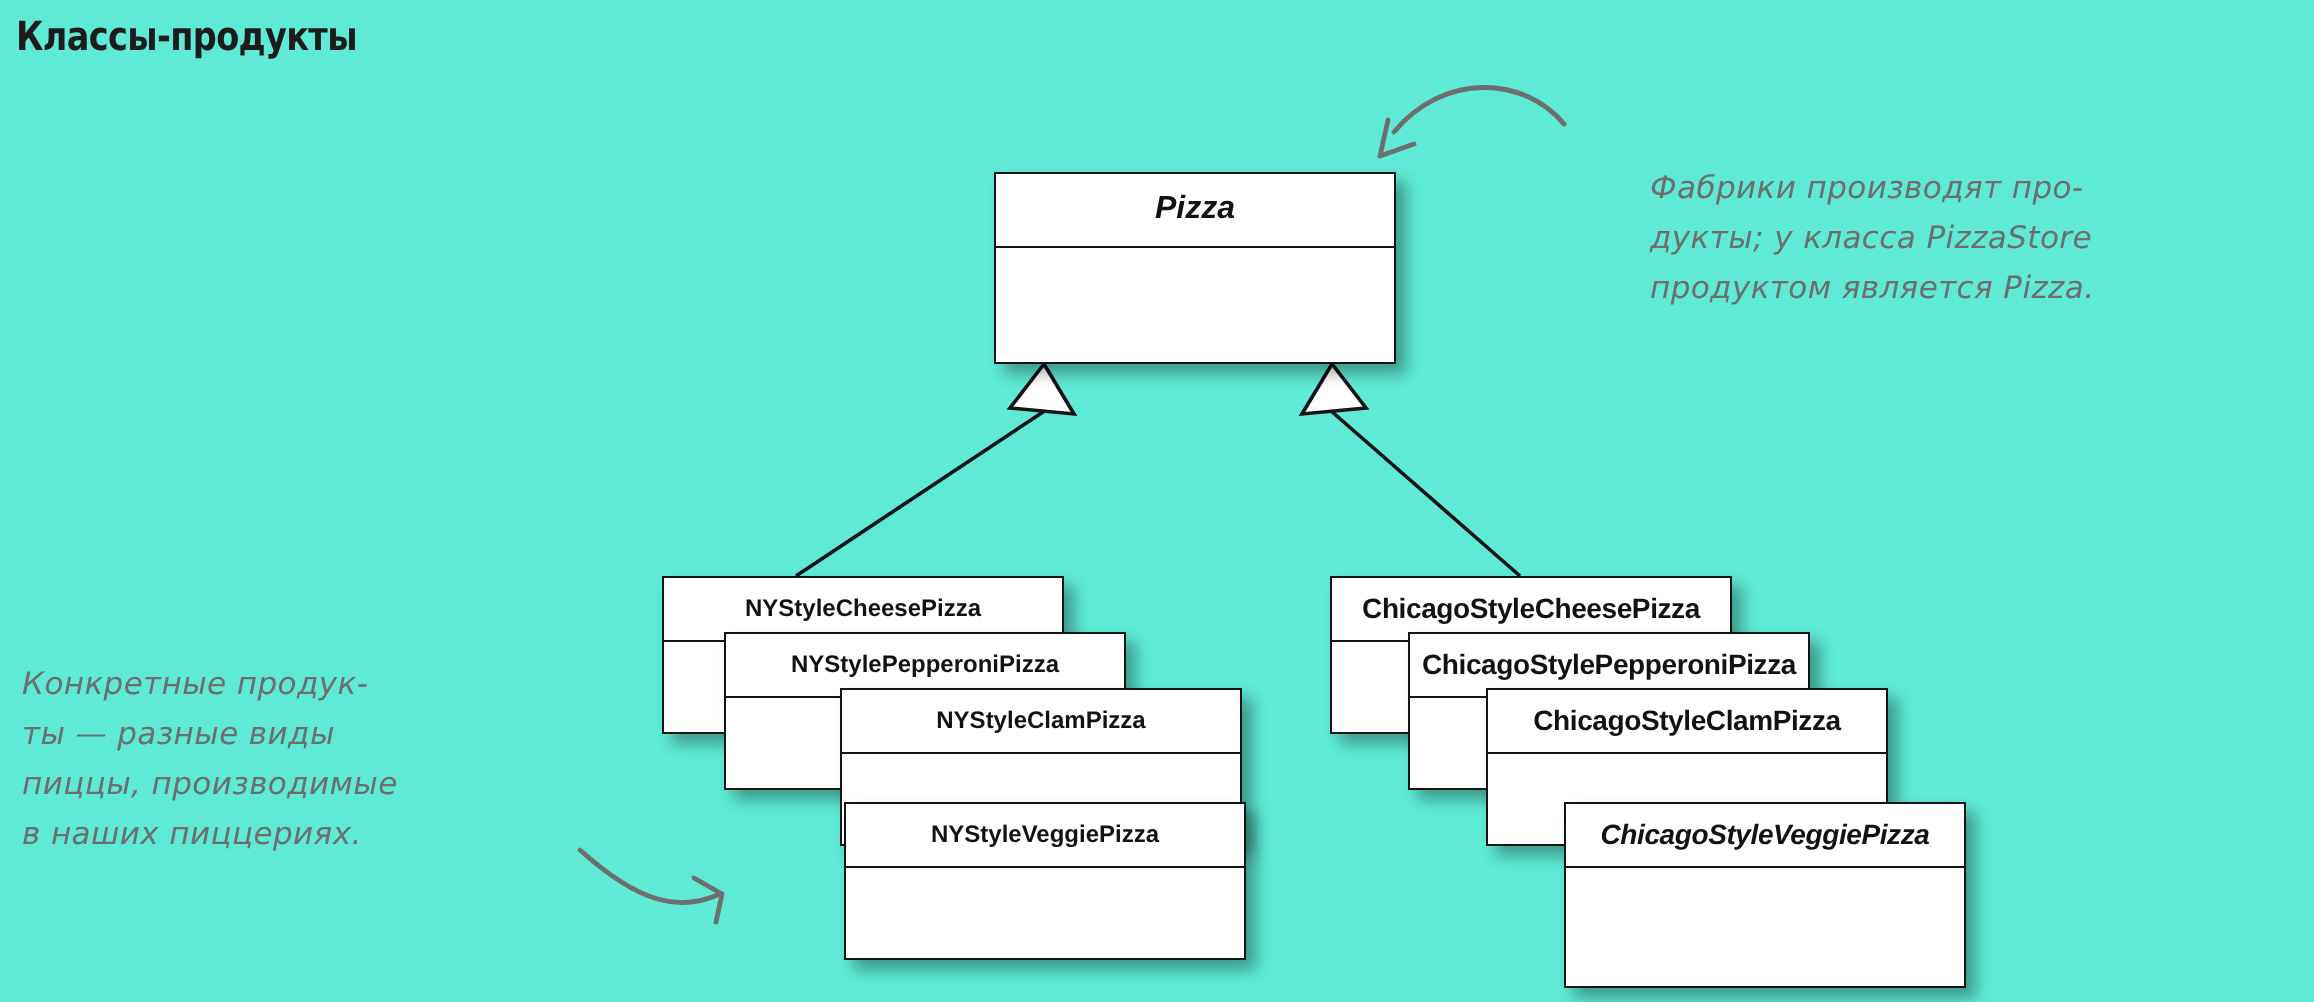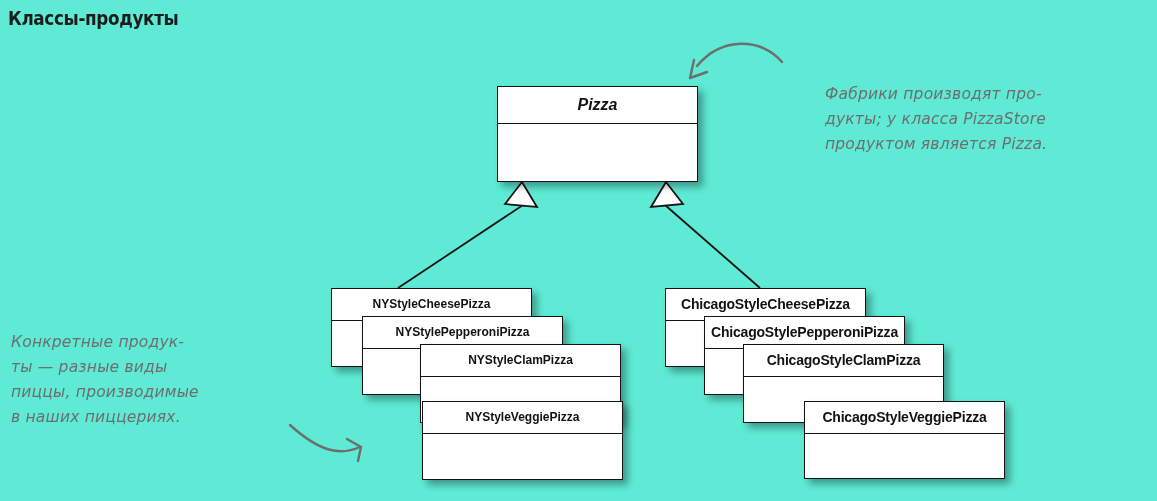--- a/index.html
+++ b/index.html
@@ -165,21 +165,21 @@
     <div class="uml-body"></div>
   </div>
   <div class="uml-box concrete chicago" style="left:704px; top:316px; z-index:2;">
     <div class="uml-title">ChicagoStylePepperoniPizza</div>
     <div class="uml-body"></div>
   </div>
   <div class="uml-box concrete chicago" style="left:743px; top:344px; z-index:3;">
     <div class="uml-title">ChicagoStyleClamPizza</div>
     <div class="uml-body"></div>
   </div>
-  <div class="uml-box concrete chicago" style="left:804px; top:401px; z-index:4; height:78px;">
+  <div class="uml-box concrete chicago" style="left:782px; top:401px; z-index:4; height:93px;font-style:italic;">
     <div class="uml-title">ChicagoStyleVeggiePizza</div>
     <div class="uml-body"></div>
   </div>
 
   <div class="note" id="note-right">Фабрики производят про-
 дукты; у класса PizzaStore
 продуктом является Pizza.</div>
   <div class="note" id="note-left">Конкретные продук-
 ты — разные виды
 пиццы, производимые

